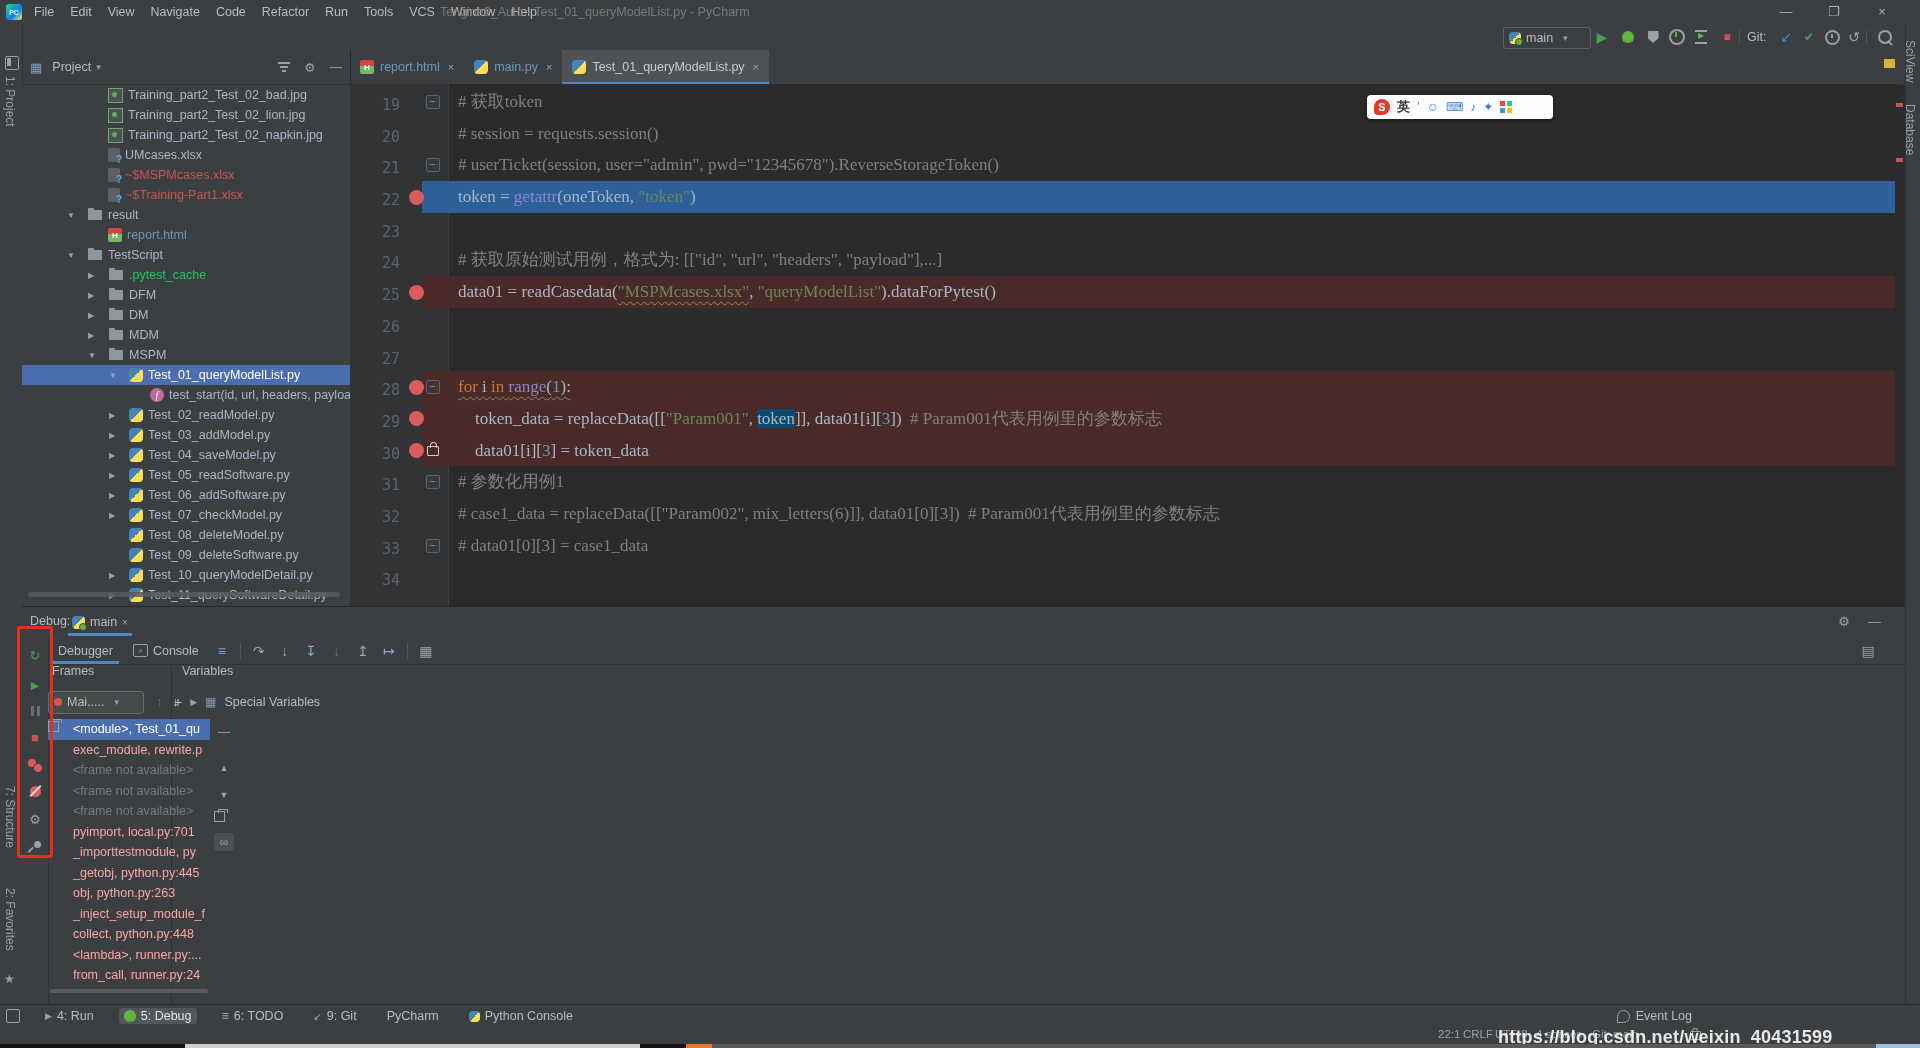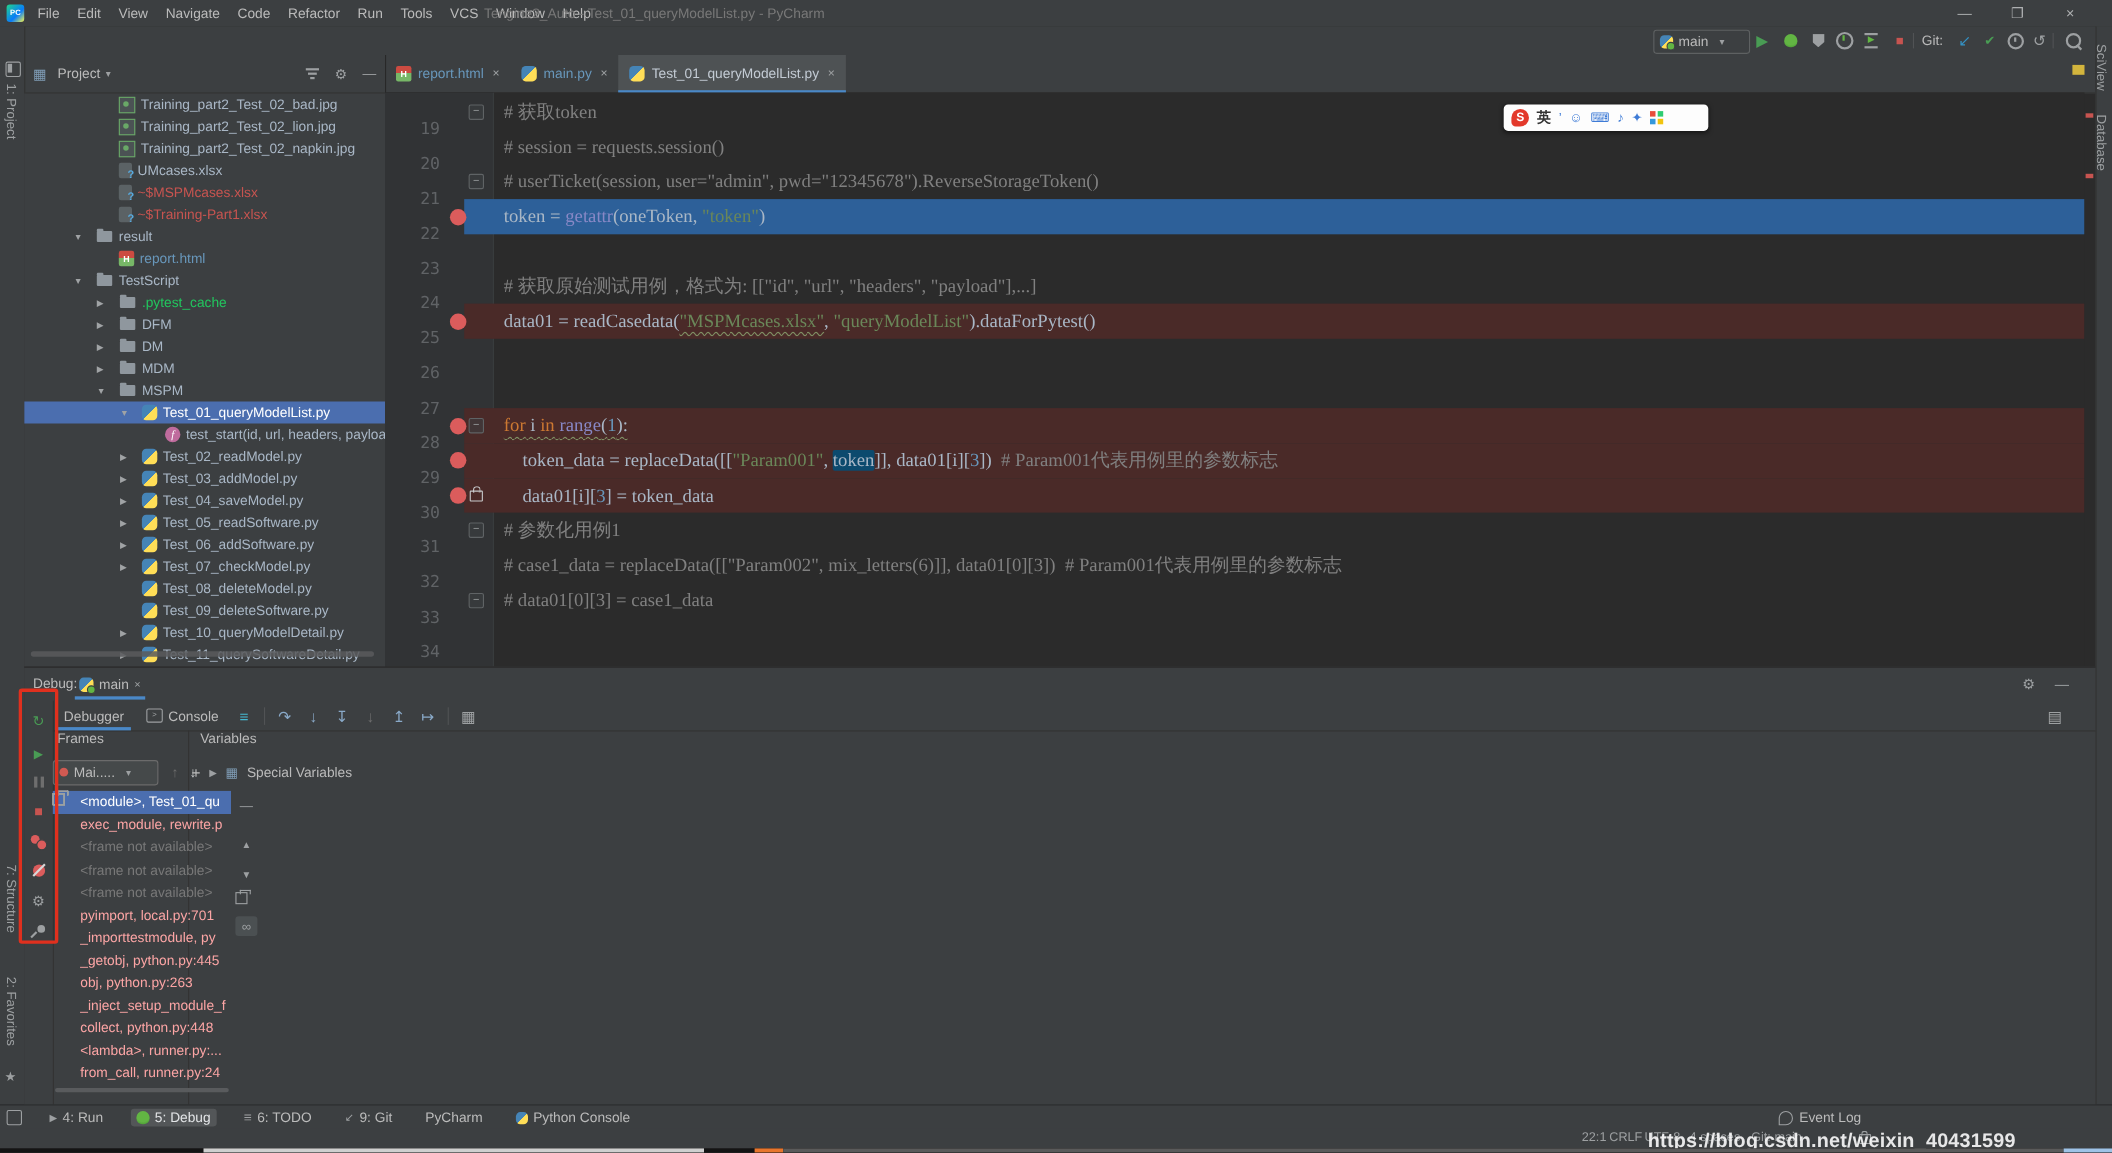--- a/index.html
+++ b/index.html
@@ -92,21 +92,21 @@
   .ic-console{width:13px;height:11px;border:1px solid #9da0a2;border-radius:2px;font-size:7px;color:#9da0a2;display:inline-flex;align-items:center;justify-content:center;}
   .green-dot::after{content:"";position:absolute;right:-2px;bottom:-2px;width:6px;height:6px;border-radius:50%;background:#62b543;border:1px solid #3c3f41;}
 
   
   .editor{position:absolute;left:350px;top:84px;width:1545px;height:522px;background:#2b2b2b;overflow:hidden;}
   .gutter-bg{position:absolute;left:0;top:0;width:98px;height:522px;background:#313335;border-right:1px solid #3a3d3f;}
   #code{position:absolute;left:0;top:2px;width:100%;}
   .code-line{position:relative;height:31.7px;}
   .code-line.bg-exec::before{content:"";position:absolute;left:72px;right:0;top:0;bottom:0;background:#2D6099;}
   .code-line.bg-bp::before{content:"";position:absolute;left:72px;right:0;top:0;bottom:0;background:#4A2A28;}
-  .ln-num{position:absolute;left:0;width:50px;text-align:right;top:16px;line-height:31.7px;
+  .ln-num{position:absolute;left:0;width:50px;text-align:right;top:4px;line-height:31.7px;
     color:#606366;font-family:"DejaVu Sans Mono",monospace;font-size:15px;}
   .ln-bp{position:absolute;left:59px;top:8.5px;width:15px;height:15px;border-radius:50%;background:#DB5C5C;}
   .ln-fold{position:absolute;left:76px;top:9px;width:12px;height:12px;border:1px solid #5f6365;border-radius:2px;
     color:#9da0a2;font-size:10px;line-height:11px;text-align:center;background:rgba(60,63,65,.6);}
   .ln-lock{position:absolute;left:77px;top:11px;width:10px;height:8px;border:1px solid #c8cacc;border-radius:1px;}
   .ln-lock::before{content:"";position:absolute;left:1.5px;top:-5px;width:5px;height:5px;border:1.5px solid #c8cacc;border-bottom:none;border-radius:4px 4px 0 0;}
   .ln-code{position:absolute;left:108px;top:0;line-height:31.7px;white-space:pre;
     font-family:Liberation Serif, serif;font-size:17px;}
   .tk-w{color:#A9B7C6;} .tk-c{color:#808080;} .tk-s{color:#6A8759;} .tk-n{color:#6897BB;}
   .tk-b{color:#8888C6;} .tk-k{color:#CC7832;}

